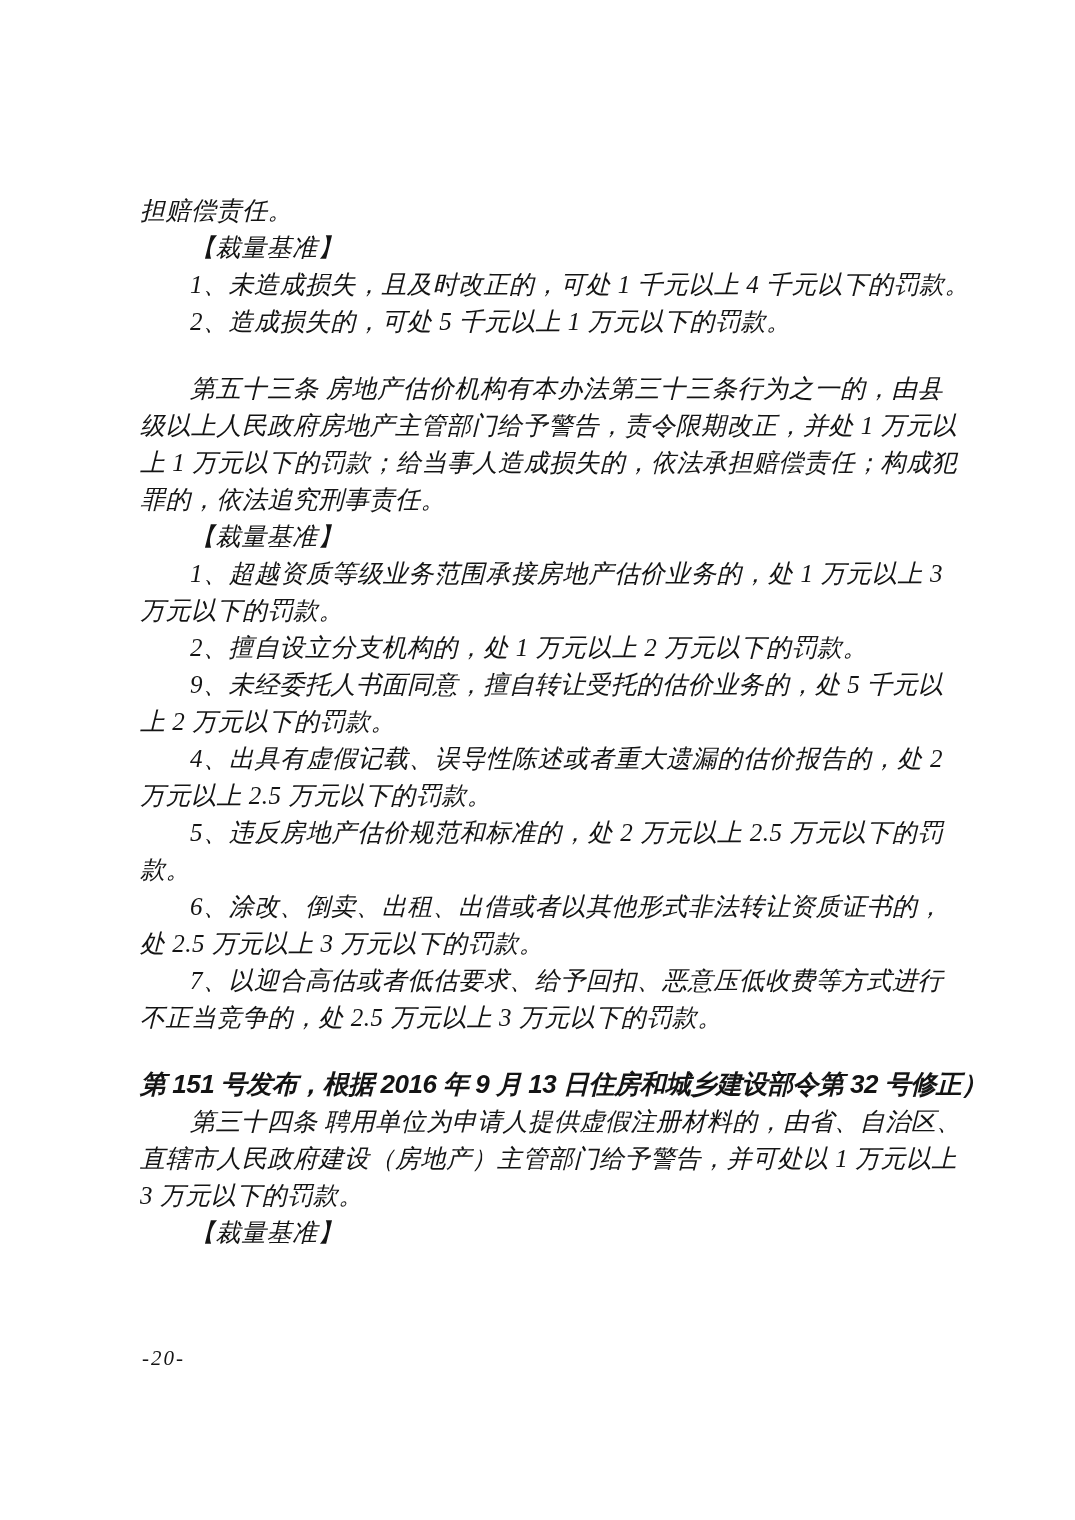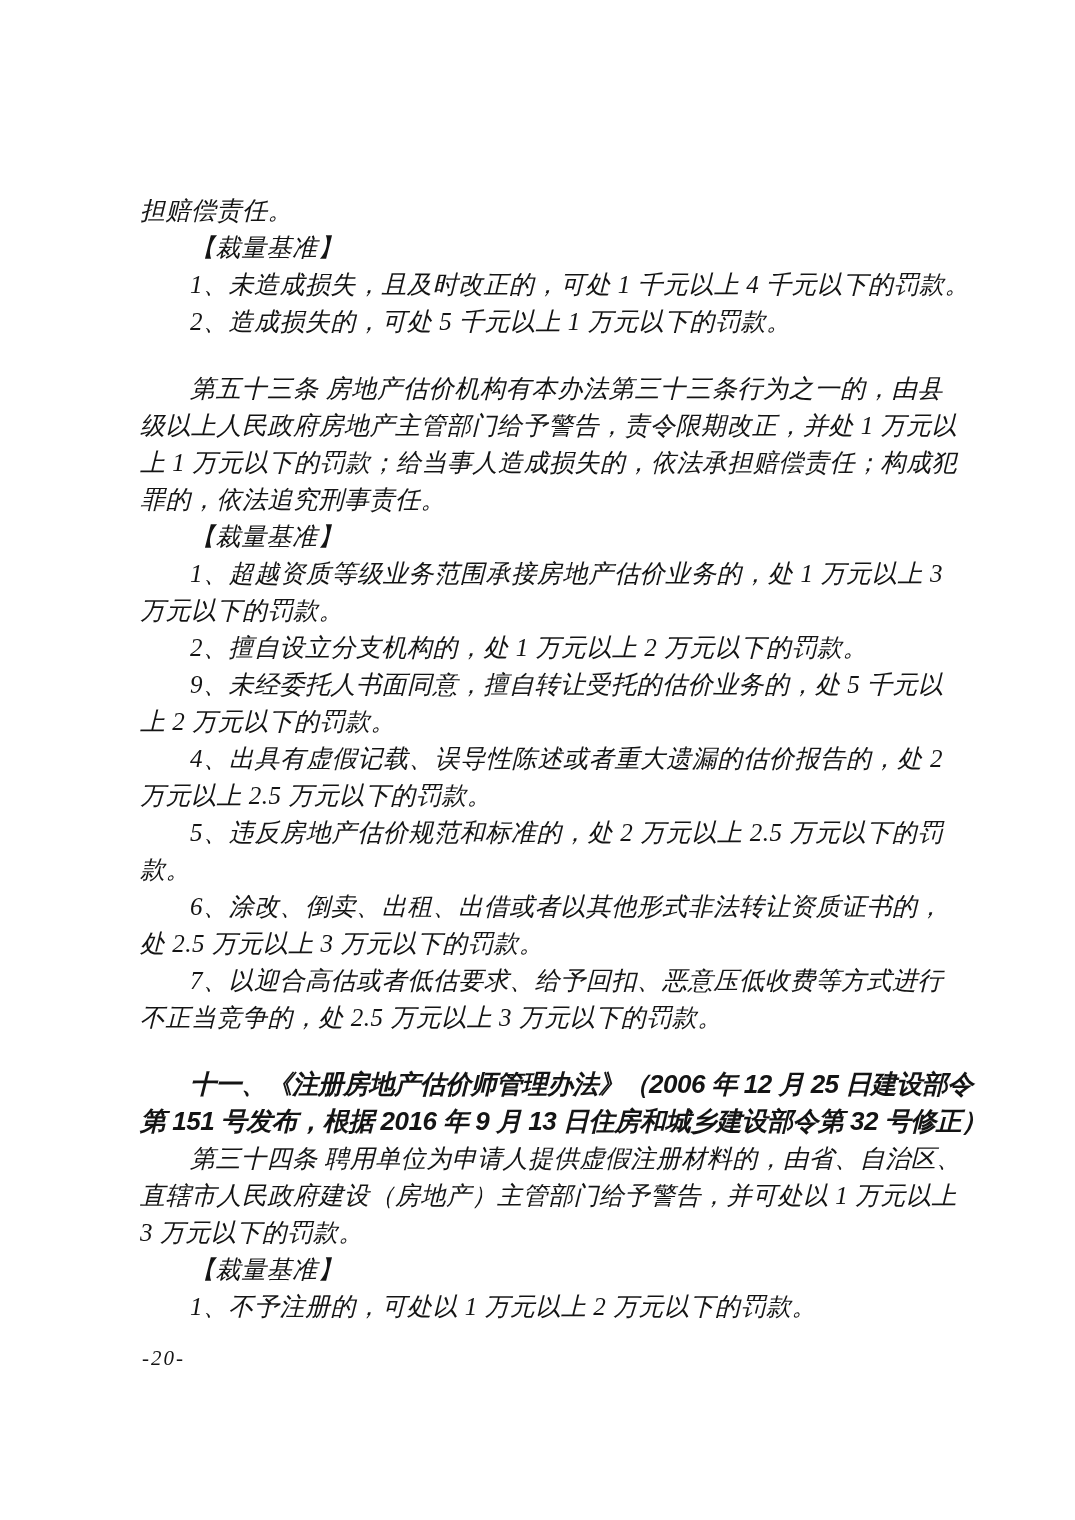--- a/index.html
+++ b/index.html
@@ -83,24 +83,22 @@
     <div class="ln">万元以上 2.5 万元以下的罚款。</div>
     <div class="ln ind fill">5、违反房地产估价规范和标准的，处 2 万元以上 2.5 万元以下的罚</div>
     <div class="ln">款。</div>
     <div class="ln ind fill">6、涂改、倒卖、出租、出借或者以其他形式非法转让资质证书的，</div>
     <div class="ln">处 2.5 万元以上 3 万元以下的罚款。</div>
     <div class="ln ind fill">7、以迎合高估或者低估要求、给予回扣、恶意压低收费等方式进行</div>
     <div class="ln">不正当竞争的，处 2.5 万元以上 3 万元以下的罚款。</div>
 
     <div class="sp"></div>
 
-    <div class="ln ind fill hd">十一、《注册房地产估价师管理办法》（2006 年 12 月 25 日建设部令</div>
     <div class="ln fill hd">第 151 号发布，根据 2016 年 9 月 13 日住房和城乡建设部令第 32 号修正）</div>
     <div class="ln ind fill">第三十四条 聘用单位为申请人提供虚假注册材料的，由省、自治区、</div>
     <div class="ln fill">直辖市人民政府建设（房地产）主管部门给予警告，并可处以 1 万元以上</div>
     <div class="ln">3 万元以下的罚款。</div>
     <div class="ln ind">【裁量基准】</div>
-    <div class="ln ind">1、不予注册的，可处以 1 万元以上 2 万元以下的罚款。</div>
 
   </div>
 
   <div class="pageno">-20-</div>
 </div>
 
 </body></html>

